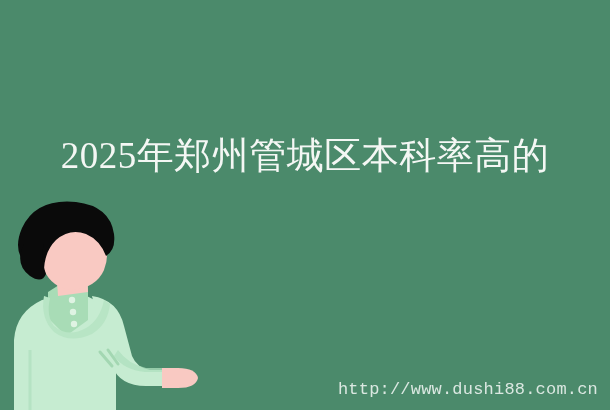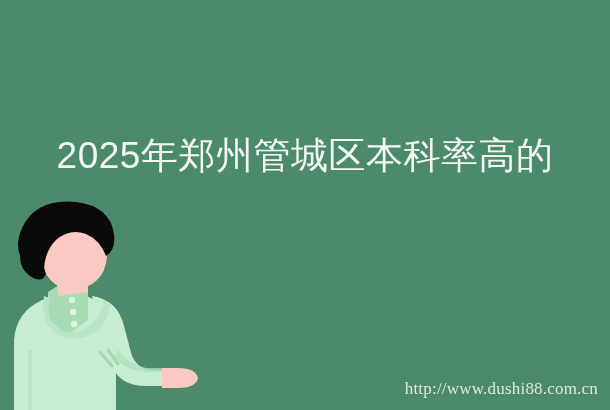--- a/index.html
+++ b/index.html
@@ -25,35 +25,35 @@
     position: absolute;
     left: 0;
     top: 134px;
     width: 610px;
     text-align: center;
     color: #f4f7f4;
     font-size: 37px;
     line-height: 44px;
     letter-spacing: 0.5px;
     white-space: nowrap;
-    font-family: Liberation Sans, sans-serif;
+    font-family: Liberation Serif, serif;
   }
   #headline .hl-line {
     display: block;
   }
 
   
   #watermark {
     position: absolute;
     right: 12px;
     bottom: 11px;
     color: rgba(255,255,255,0.80);
     font-size: 17px;
     letter-spacing: 0.2px;
-    font-family: Liberation Serif, serif;
+    font-family: Liberation Mono, monospace;
     white-space: nowrap;
   }
 
   
   #figure {
     position: absolute;
     left: 0;
     top: 200px;
     width: 210px;
     height: 210px;

